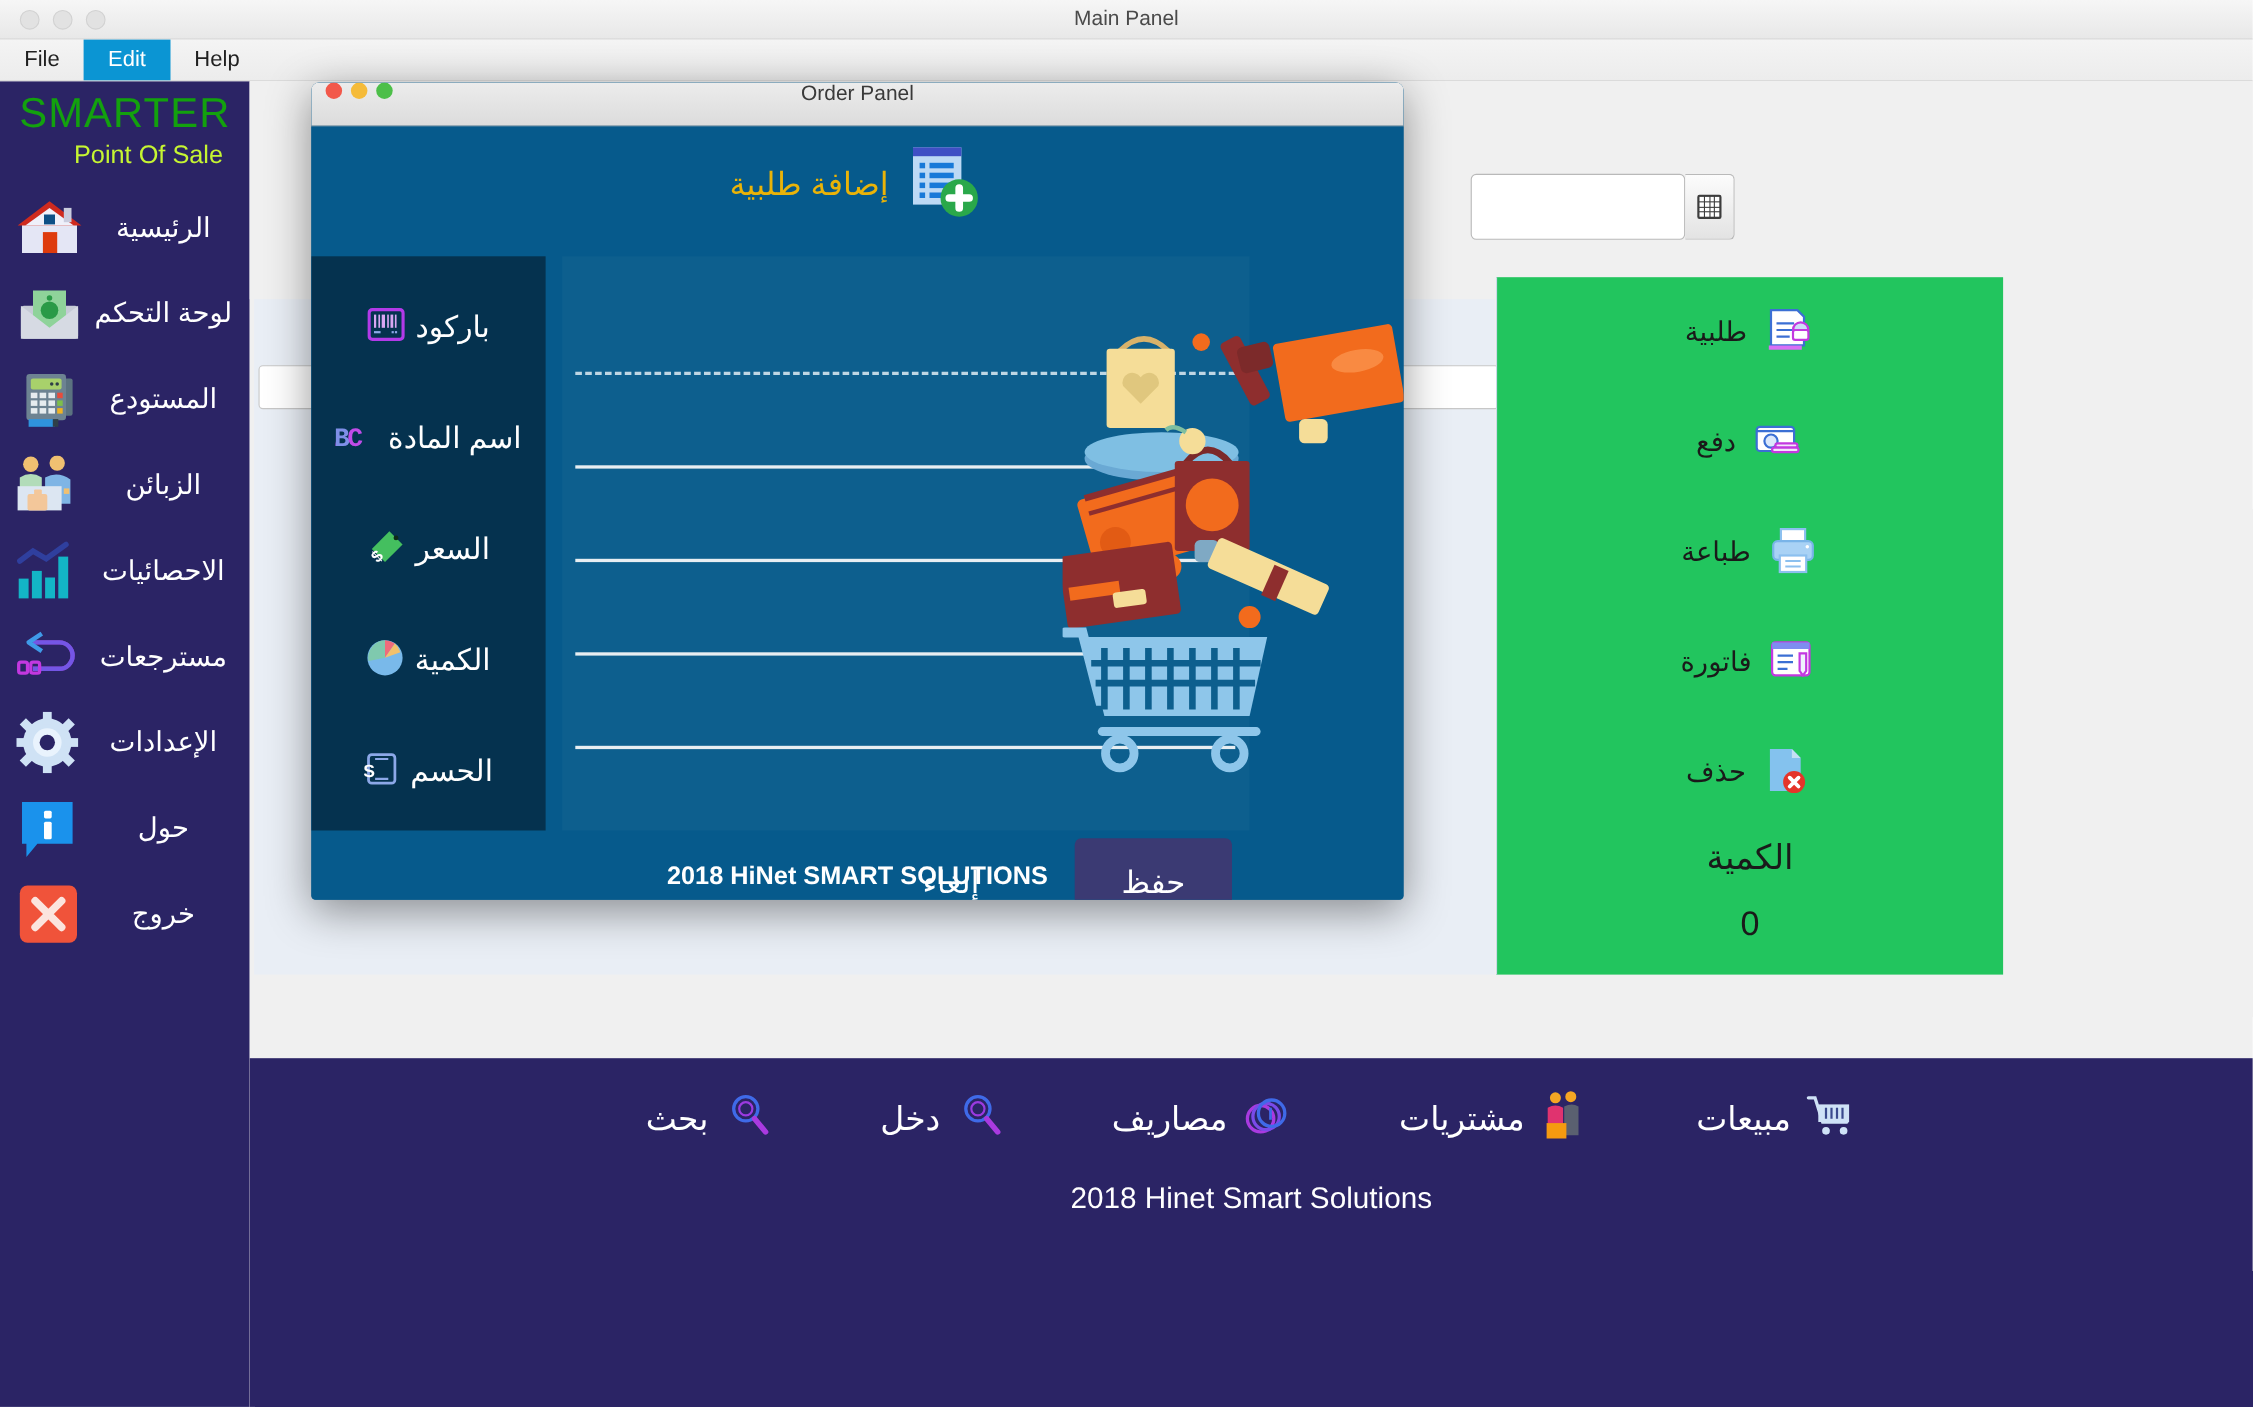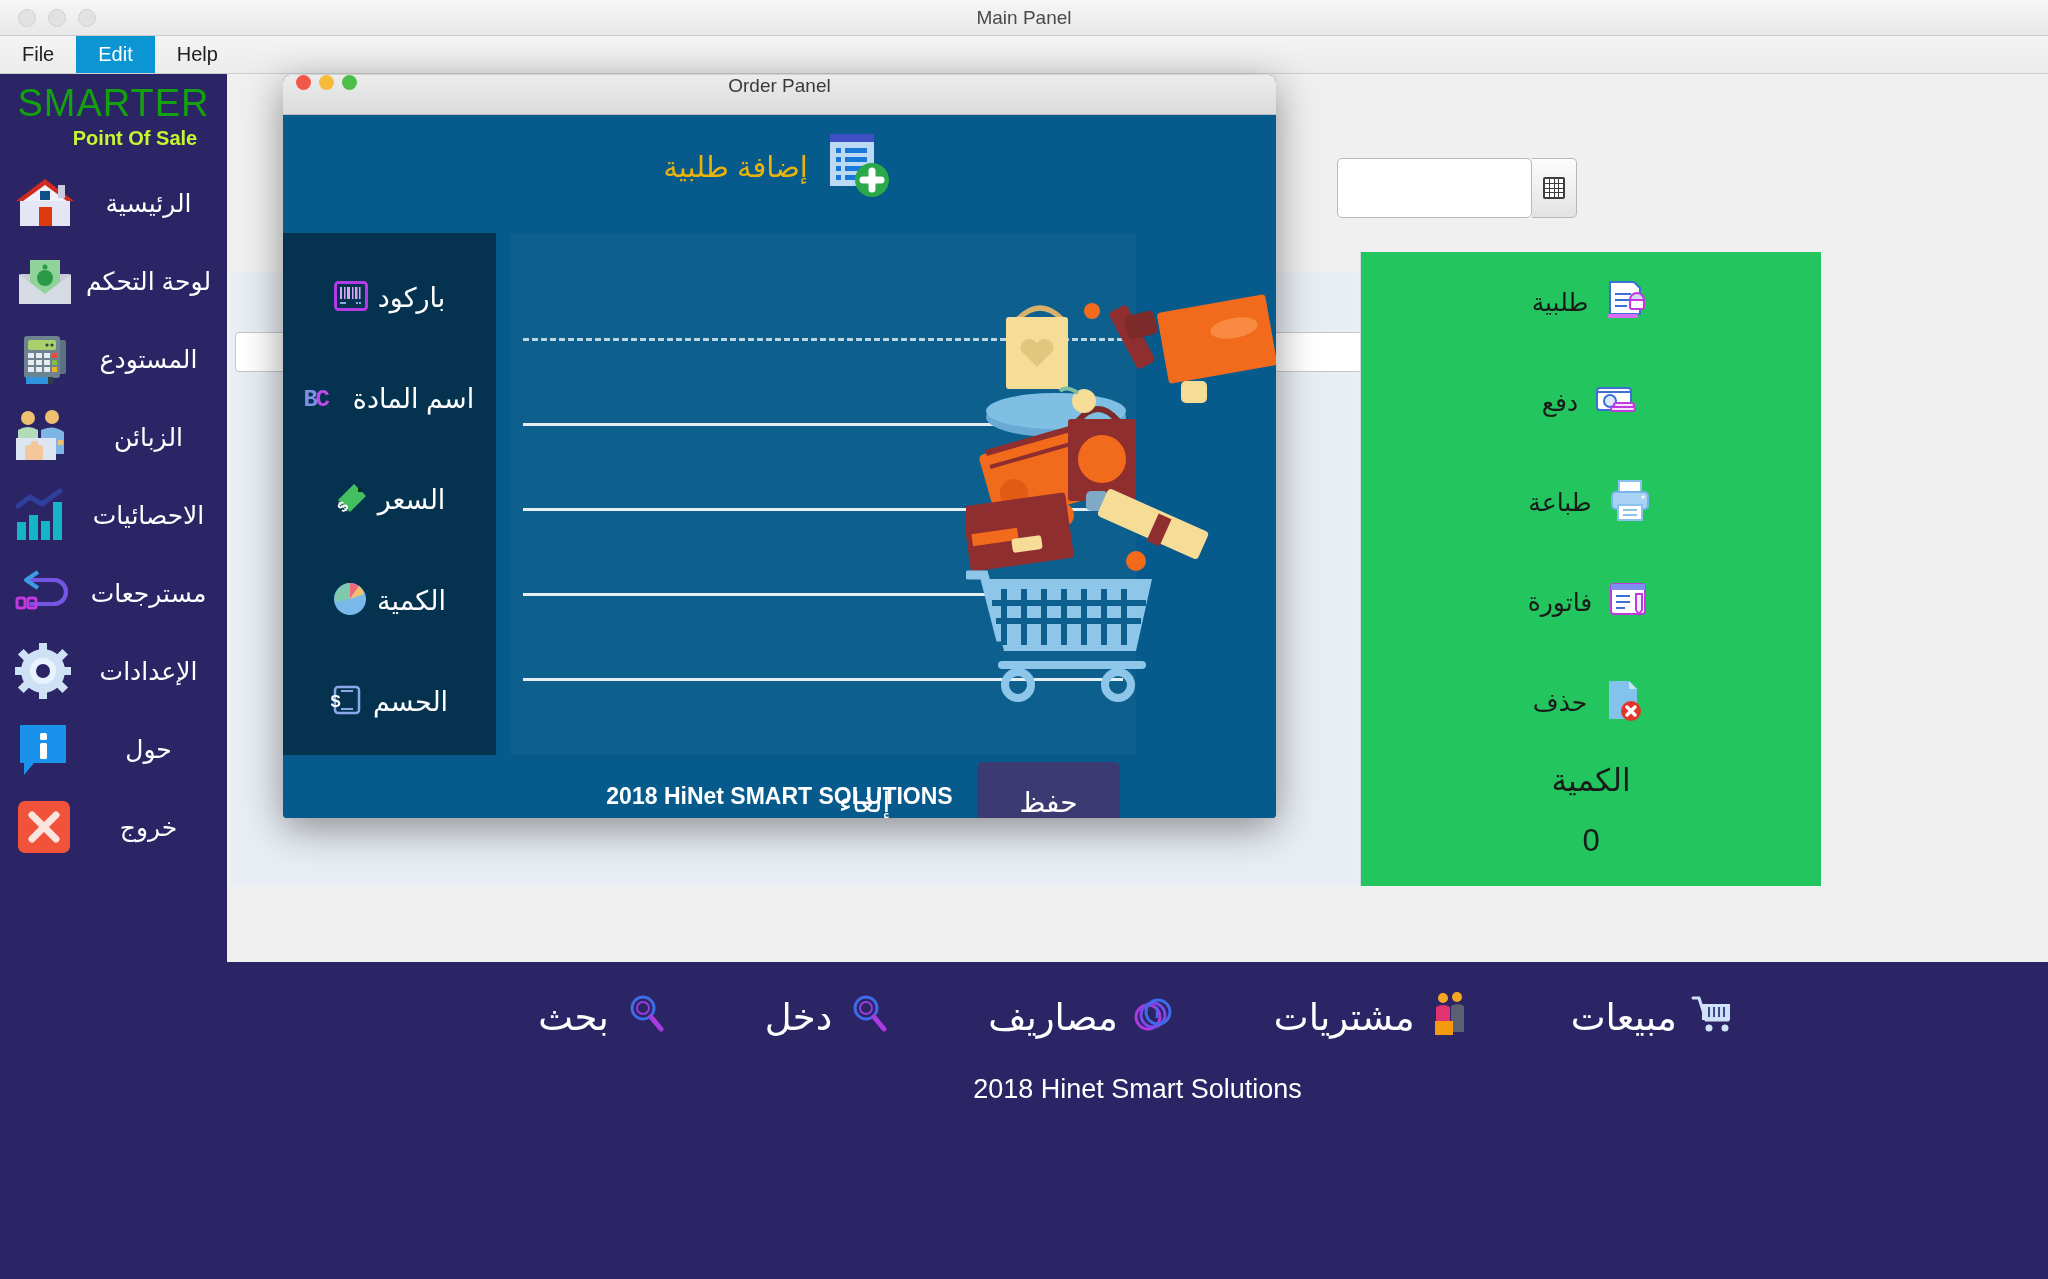--- a/index.html
+++ b/index.html
@@ -42,21 +42,21 @@
   
   .sidebar {
     position: absolute; left: 0; top: 74px; width: 227px; height: 1205px;
     background: #2b2465;
   }
   .brand { text-align: center; padding-top: 8px; }
   .brand-main {
     font-size: 38px; color: #13a10e; letter-spacing: 1px; font-weight: 400;
   }
   .brand-sub {
-    font-size: 20px; color: #c6f532; font-weight: bold; margin-top: 2px; padding-left: 43px;
+    font-size: 23px; color: #c6f532; font-weight: normal; margin-top: 2px; padding-left: 43px;
   }
   .nav { margin-top: 14px; }
   .nav-item {
     height: 78px; display: flex; align-items: center; cursor: default;
   }
   .nav-icon {
     width: 78px; min-width: 78px; height: 62px;
     display: flex; align-items: center; justify-content: center;
     margin-left: 6px;
   }
@@ -124,21 +124,21 @@
   .bottombar {
     position: absolute; left: 227px; top: 962px; width: 1821px; height: 317px;
     background: #2b2465;
   }
   .bb-row {
     position: absolute; left: 0; top: 0; width: 1821px; height: 110px;
     display: flex; align-items: center; justify-content: center;
     direction: rtl; gap: 96px;
   }
   .bb-item { display: flex; align-items: center; gap: 12px; direction: rtl; cursor: default; }
-  .bb-label { font-size: 37px; color: #ffffff; }
+  .bb-label { font-size: 30px; color: #ffffff; }
   .bb-copy {
     position: absolute; left: 0; top: 112px; width: 1821px;
     text-align: center; font-size: 27px; color: #ffffff;
   }
 
   
   .dialog {
     position: absolute; left: 283px; top: 75px; width: 993px; height: 743px;
     border-radius: 7px 7px 4px 4px;
     box-shadow: 0 10px 40px rgba(0,0,0,0.42);

